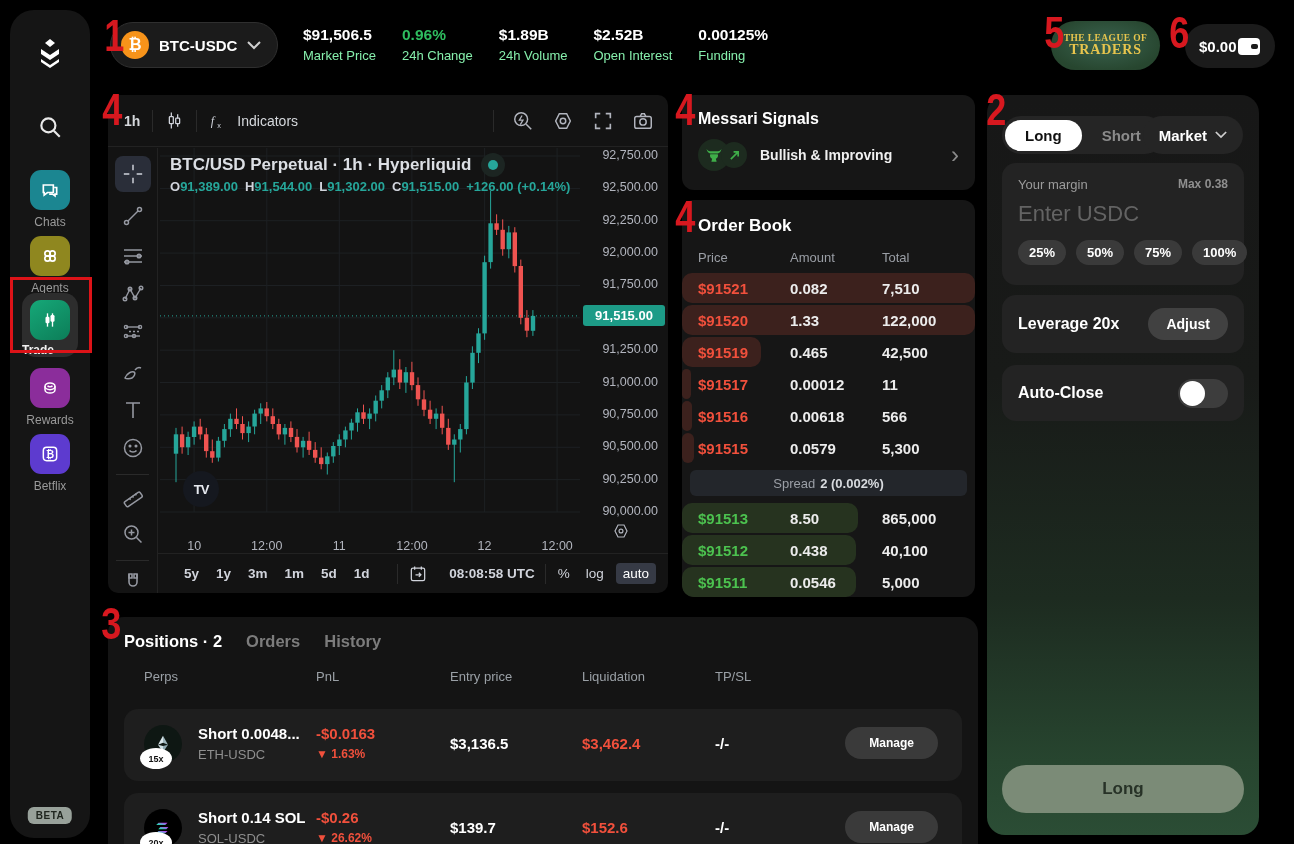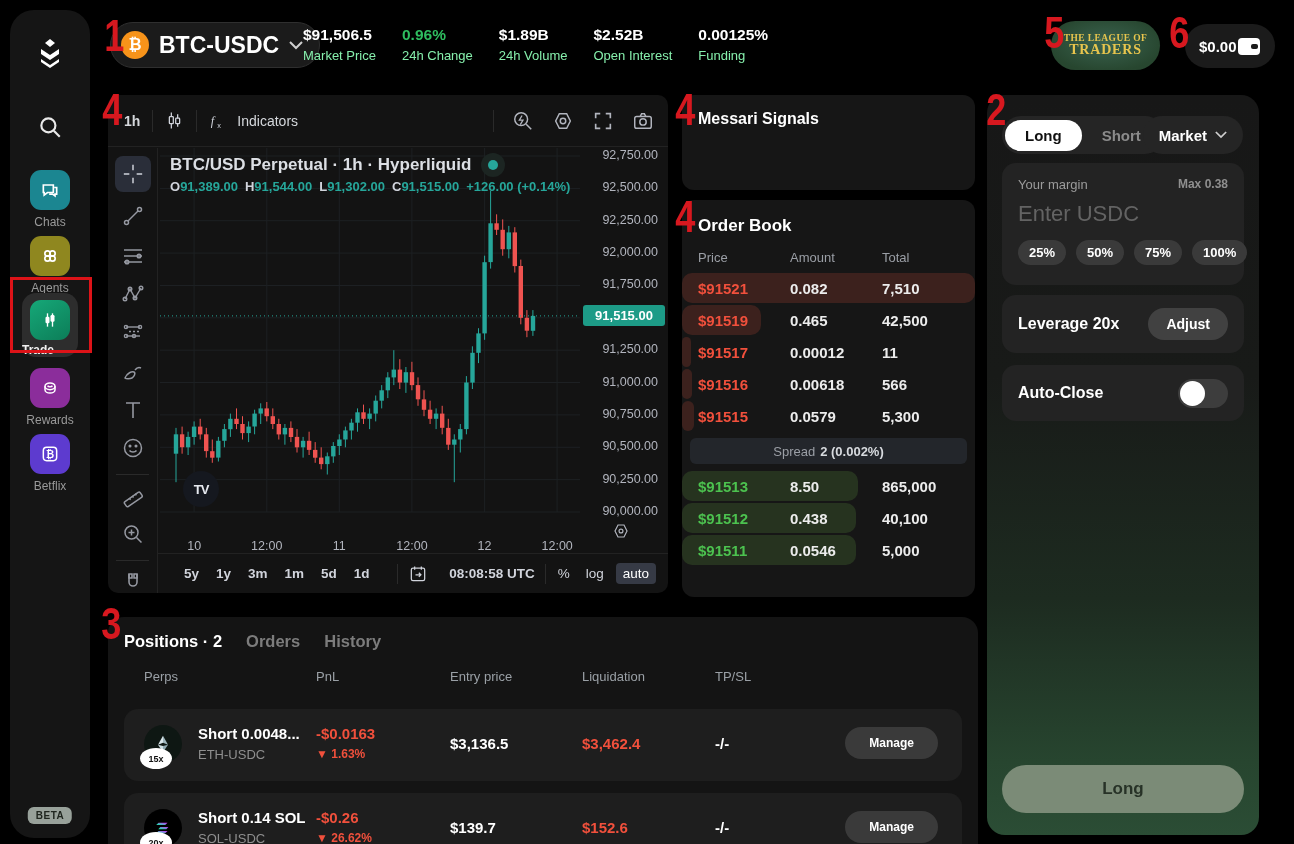--- a/index.html
+++ b/index.html
@@ -14,21 +14,21 @@
   .nav-item { position:absolute; left:0; right:0; text-align:center; }
   .nav-icon { width:40px; height:40px; border-radius:11px; margin:0 auto; display:flex; align-items:center; justify-content:center; }
   .nav-label { font-size:12px; color:#9a9a9a; margin-top:5px; }
   .nav-trade-wrap { position:absolute; left:12px; right:12px; top:283px; height:64px; background:#2d2d2d; border-radius:14px; padding-top:7px; }
   .nav-trade-wrap .nav-label { color:#f0f0f0; font-weight:bold; margin-top:3px; }
   .beta-pill { position:absolute; left:50%; transform:translateX(-50%); bottom:14px; background:#98a19a; color:#20261f; font-size:10px; font-weight:bold; letter-spacing:.5px; padding:3px 8px; border-radius:6px; }
 
   
   .pair-pill { position:absolute; left:110px; top:22px; height:46px; border-radius:23px; background:#1b1b1b; border:1px solid #2f2f2f; display:flex; align-items:center; gap:10px; padding:0 16px 0 10px; }
   .btc-circle { width:28px; height:28px; border-radius:50%; background:#f7931a; color:#fff; font-weight:bold; font-size:16px; display:flex; align-items:center; justify-content:center; }
-  .pair-name { color:#fff; font-weight:bold; font-size:23px; }
+  .pair-name { color:#fff; font-weight:bold; font-size:15px; }
   .stats { position:absolute; left:303px; top:26px; display:flex; gap:26px; }
   .stat-value { color:#fff; font-weight:bold; font-size:15.5px; }
   .stat-value.green { color:#2ebd5f; }
   .stat-label { color:#86efac; font-size:13px; margin-top:4px; }
   .league-pill { position:absolute; left:1051px; top:21px; width:109px; height:49px; border-radius:25px; background:radial-gradient(ellipse at 50% 45%, #3b6350 0%, #27462f 75%); display:flex; flex-direction:column; align-items:center; justify-content:center; }
   .league-1 { font-family:"Liberation Serif", serif; color:#e8c54d; font-size:9.5px; font-weight:bold; letter-spacing:.4px; }
   .league-2 { font-family:"Liberation Serif", serif; color:#e8c54d; font-size:14px; font-weight:bold; letter-spacing:.8px; margin-top:-1px; }
   .wallet-pill { position:absolute; left:1185px; top:24px; height:44px; border-radius:22px; background:#1b1b1b; display:flex; align-items:center; padding:0 14px; }
   .wallet-balance { color:#fff; font-weight:bold; font-size:15px; }
 
@@ -591,36 +591,58 @@
       <span class="footer-clock">08:08:58 UTC</span>
       <span class="footer-sep"></span>
       <span class="scale-btn" style="margin-left:2px">%</span>
       <span class="scale-btn">log</span>
       <span class="scale-btn active">auto</span>
     </div>
   </section>
 
   <section class="messari">
     <div class="messari-title">Messari Signals</div>
+    <div class="messari-row">
+      <span class="m-circle">
+        <svg width="18" height="18" viewBox="0 0 24 24" fill="#3fae49">
+            <path d="M2 4c1 4 3 5.5 5 6h10c2-.5 4-2 5-6-1.5 2-3 3-4.5 3h-11C5 7 3.5 6 2 4zm5 7c-1 2 0 5 2.5 6l-1 4h7l-1-4C17 16 18 13 17 11H7z"></path>
+          </svg>
+      </span>
+      <span class="m-circle small">
+        <svg width="11" height="11" viewBox="0 0 12 12" fill="none" stroke="#3fae49" stroke-width="1.8">
+            <path d="M2 10L10 2M5 2h5v5"></path>
+          </svg>
+      </span>
+      <span class="messari-signal">Bullish &amp; Improving</span>
+      <span class="messari-chev">›</span>
+    </div>
   </section>
 
   <section class="orderbook">
     <div class="ob-title">Order Book</div>
     <div class="ob-headers">
       <span class="ob-c1">Price</span>
         <span class="ob-c2">Amount</span>
         <span class="ob-c3">Total</span>
     </div>
 
     <div class="ob-row">
         <div class="ob-bar ask" style="width: 100%;"></div>
         <div class="ob-vals">
           <span class="ob-price ask">$91521</span>
           <span class="ob-amt">0.082</span>
           <span class="ob-tot">7,510</span>
+        </div>
+      </div>
+    <div class="ob-row">
+        <div class="ob-bar ask" style="width: 100%;"></div>
+        <div class="ob-vals">
+          <span class="ob-price ask">$91520</span>
+          <span class="ob-amt">1.33</span>
+          <span class="ob-tot">122,000</span>
         </div>
       </div>
     <div class="ob-row">
         <div class="ob-bar ask" style="width: 27%;"></div>
         <div class="ob-vals">
           <span class="ob-price ask">$91519</span>
           <span class="ob-amt">0.465</span>
           <span class="ob-tot">42,500</span>
         </div>
       </div>

